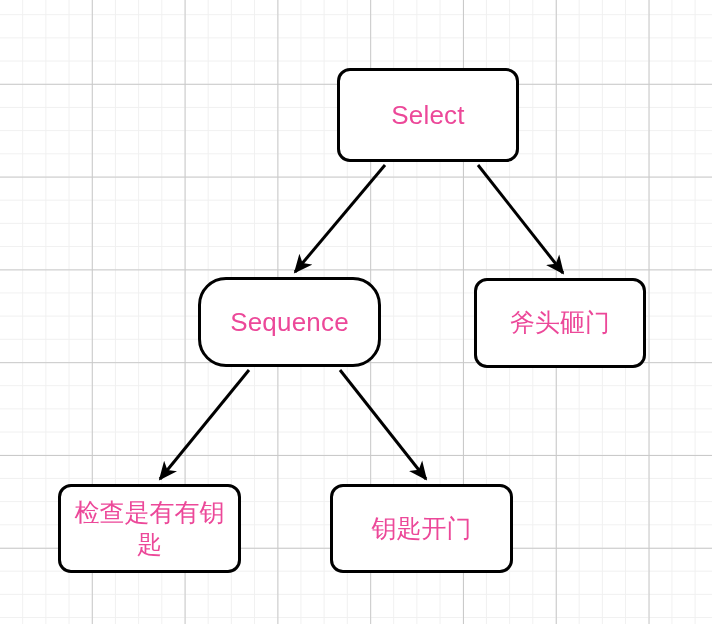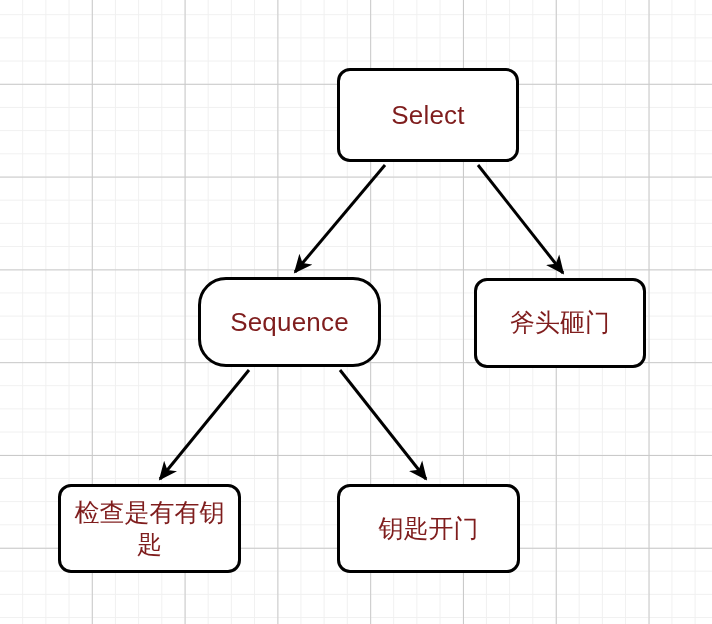--- a/index.html
+++ b/index.html
@@ -39,21 +39,21 @@
   .node {
     position: absolute;
     box-sizing: border-box;
     background: #ffffff;
     border: 3px solid #000000;
     border-radius: 13px;
     display: flex;
     align-items: center;
     justify-content: center;
     text-align: center;
-    color: #7f1d1d;
+    color: #ec4899;
     z-index: 2;
   }
   .node-label {
     display: block;
     line-height: 1.25;
     padding: 0 10px;
     white-space: pre-line;
   }
   .label-latin {
     font-size: 26px;
@@ -91,17 +91,17 @@
 
   <div class="node" style="left:474px; top:278px; width:172px; height:90px;">
     <span class="node-label label-cjk">斧头砸门</span>
   </div>
 
   <div class="node" style="left:58px; top:484px; width:183px; height:89px;">
     <span class="node-label label-cjk">检查是有有钥
 匙</span>
   </div>
 
-  <div class="node" style="left:337px; top:484px; width:183px; height:89px;">
+  <div class="node" style="left:330px; top:484px; width:183px; height:89px;">
     <span class="node-label label-cjk">钥匙开门</span>
   </div>
 
 </div>
 
 </body></html>

